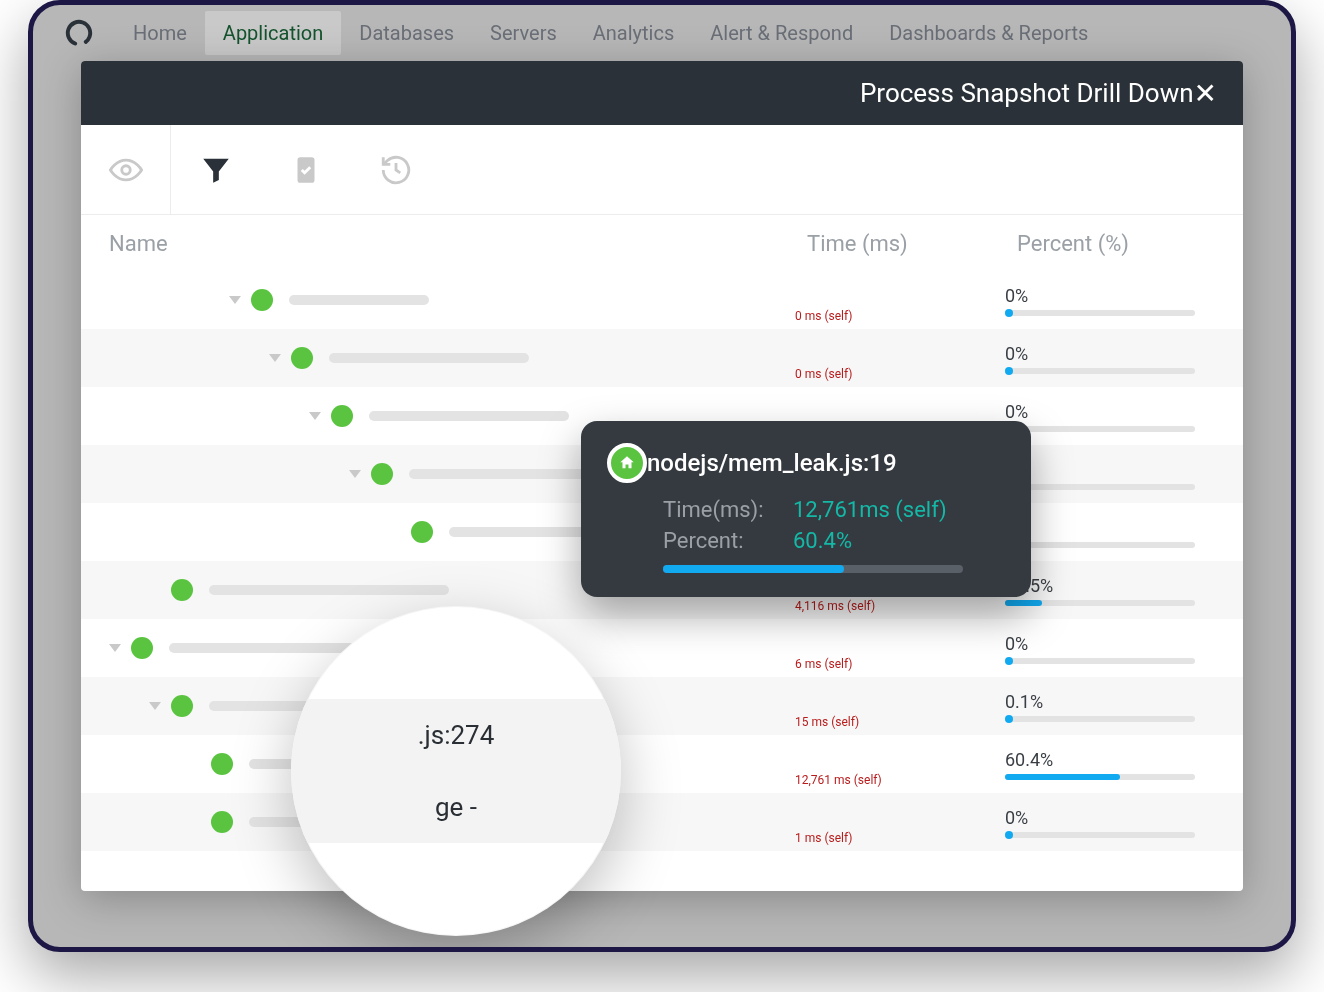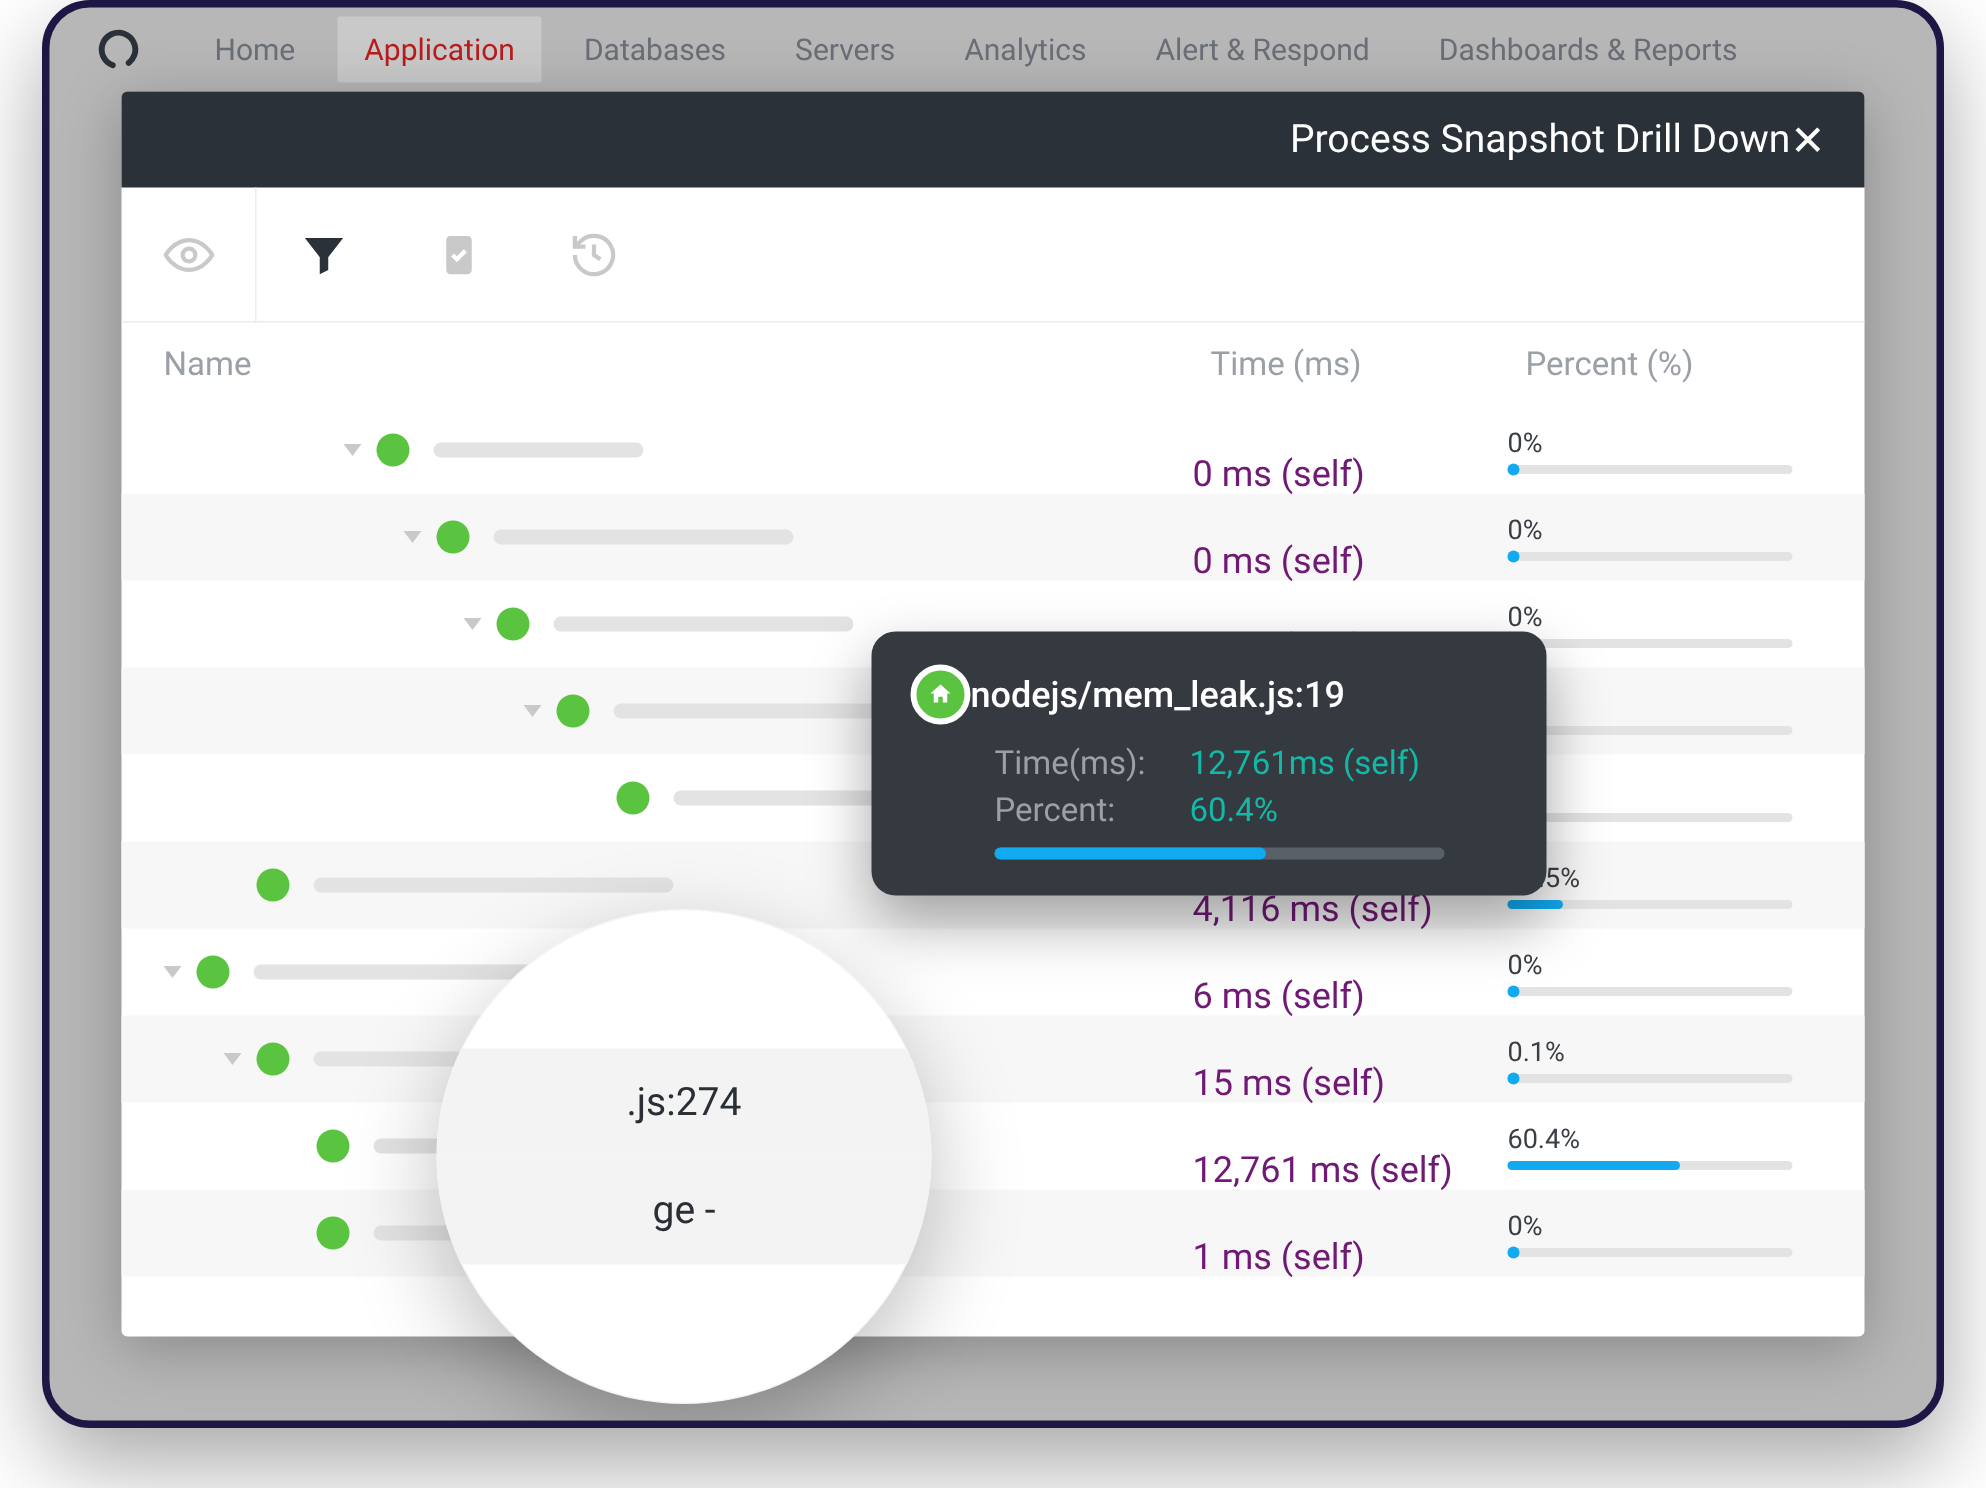--- a/index.html
+++ b/index.html
@@ -6,27 +6,27 @@
   html, body { width: 1324px; height: 992px; font-family: -apple-system, BlinkMacSystemFont, "Segoe UI", Roboto, Helvetica, Arial, sans-serif; background: #fff; }
   .stage { position: relative; width: 1324px; height: 992px; background: #fff; }
   .frame {
     position: absolute; left: 28px; top: 0; width: 1268px; height: 952px;
     border-radius: 32px; background: #b7b7b7; overflow: hidden;
     border: 5px solid #1d1746;
     box-shadow: 0 24px 60px rgba(0,0,0,0.35);
   }
   .topnav {
     position: absolute; left: 0; top: 0; right: 0; height: 56px;
-    display: flex; align-items: center; padding-left: 32px; gap: 10px;
+    display: flex; align-items: center; padding-left: 32px; gap: 0;
     color: #6a6f77; font-size: 20px;
   }
   .logo { width: 28px; height: 28px; margin-right: 22px; position: relative; }
   .logo svg { width: 28px; height: 28px; }
   .nav-item { padding: 10px 18px; color: #6a6f77; cursor: pointer; }
-  .nav-item.active { background: #c9c9c9; color: #b91c1c; border-radius: 2px; }
+  .nav-item.active { background: #c9c9c9; color: #14532d; border-radius: 2px; }
   
   .modal {
     position: absolute; left: 48px; top: 56px; right: 48px; bottom: 56px;
     background: #fff; border-radius: 4px;
     box-shadow: 0 8px 40px rgba(0,0,0,0.25);
     overflow: visible;
   }
   .modal-header {
     height: 64px; background: #2a3138; color: #fff; display: flex; align-items: center;
     padding: 0 26px; justify-content: flex-end; font-size: 26px; font-weight: 400;
@@ -50,21 +50,21 @@
   .col-name  { flex: 1 1 auto; padding-left: 28px; }
   .col-time  { width: 210px; }
   .col-pct   { width: 210px; }
   
   .rows { }
   .row {
     height: 58px; display: flex; align-items: center; padding-right: 28px;
   }
   .row.zebra { background: #f7f7f7; }
   .row .namecell { flex: 1 1 auto; display: flex; align-items: center; }
-  .row .timecell { width: 210px; color: #701a75; font-size: 24px; margin-top: 31px; }
+  .row .timecell { width: 210px; color: #b91c1c; font-size: 12px; margin-top: 31px; }
   .row .pctcell  { width: 210px; }
   .pct-label { color: #3a3f45; font-size: 18px; margin-bottom: 4px; }
   .pct-bar   { height: 6px; background: #e3e3e3; border-radius: 3px; position: relative; width: 190px; }
   .pct-fill  { position: absolute; left: 0; top: 0; bottom: 0; background: #11a9f0; border-radius: 3px; }
   .pct-dot   { position: absolute; left: 0; top: -1px; width: 8px; height: 8px; background: #11a9f0; border-radius: 50%; }
   .caret { width: 0; height: 0; border-left: 6px solid transparent; border-right: 6px solid transparent; border-top: 8px solid #c9c9c9; margin-right: 10px; display:inline-block; }
   .caret.hidden { visibility: hidden; }
   .dot { width: 22px; height: 22px; background: #5ac441; border-radius: 50%; margin-right: 16px; flex-shrink:0; }
   .skel { height: 10px; background: #e3e3e3; border-radius: 5px; }
   

